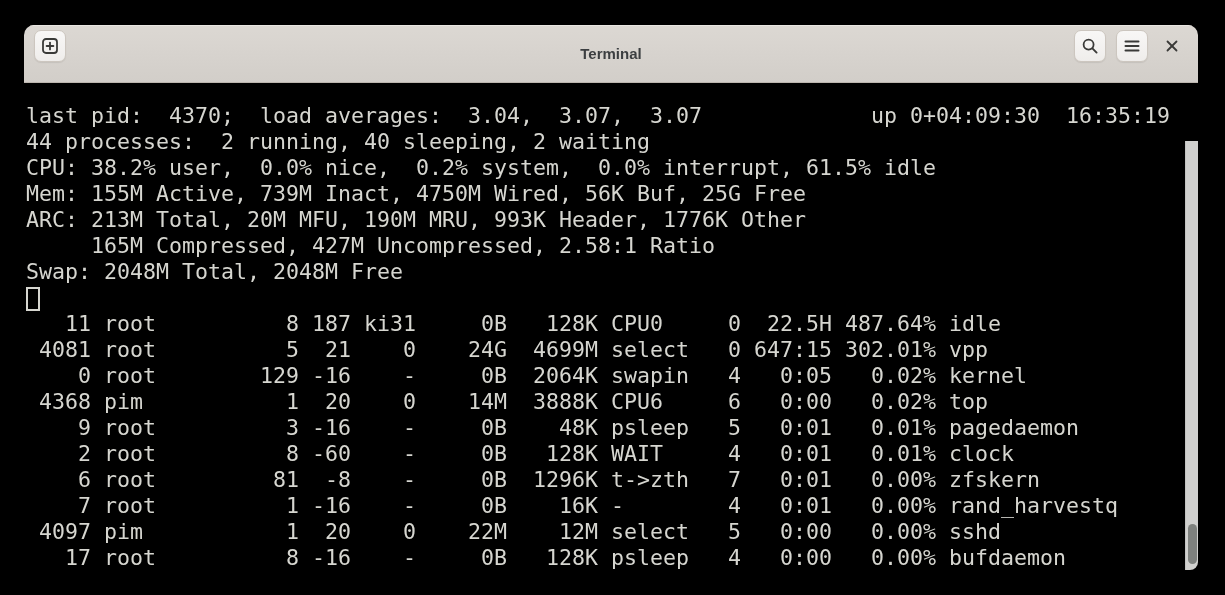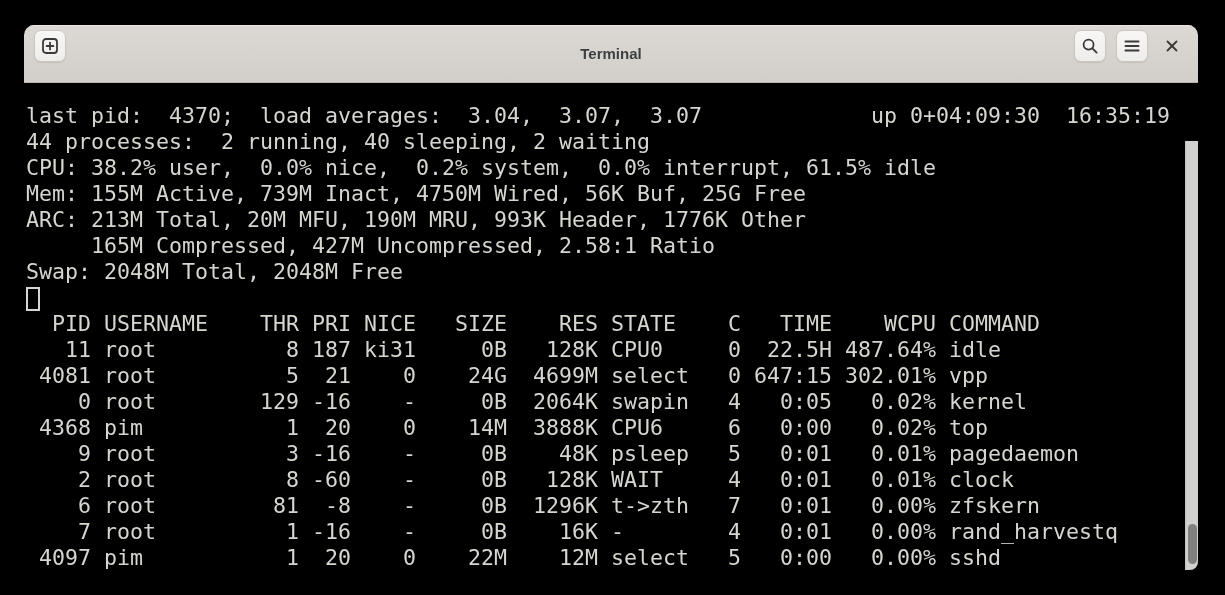--- a/index.html
+++ b/index.html
@@ -181,21 +181,20 @@
   <div class="content">
     <div class="term">
       <div class="line-block">last pid:  4370;  load averages:  3.04,  3.07,  3.07             up 0+04:09:30  16:35:19
 44 processes:  2 running, 40 sleeping, 2 waiting
 CPU: 38.2% user,  0.0% nice,  0.2% system,  0.0% interrupt, 61.5% idle
 Mem: 155M Active, 739M Inact, 4750M Wired, 56K Buf, 25G Free
 ARC: 213M Total, 20M MFU, 190M MRU, 993K Header, 1776K Other
      165M Compressed, 427M Uncompressed, 2.58:1 Ratio
 Swap: 2048M Total, 2048M Free</div>
       <div class="cursor-line"><span class="block-cursor"></span></div>
-      <div class="line-block">  PID USERNAME    THR PRI NICE   SIZE    RES STATE    C   TIME    WCPU COMMAND</div>
       <div class="line-block">   11 root          8 187 ki31     0B   128K CPU0     0  22.5H 487.64% idle
  4081 root          5  21    0    24G  4699M select   0 647:15 302.01% vpp
     0 root        129 -16    -     0B  2064K swapin   4   0:05   0.02% kernel
  4368 pim           1  20    0    14M  3888K CPU6     6   0:00   0.02% top
     9 root          3 -16    -     0B    48K psleep   5   0:01   0.01% pagedaemon
     2 root          8 -60    -     0B   128K WAIT     4   0:01   0.01% clock
     6 root         81  -8    -     0B  1296K t-&gt;zth   7   0:01   0.00% zfskern
     7 root          1 -16    -     0B    16K -        4   0:01   0.00% rand_harvestq
  4097 pim           1  20    0    22M    12M select   5   0:00   0.00% sshd
    17 root          8 -16    -     0B   128K psleep   4   0:00   0.00% bufdaemon</div>

